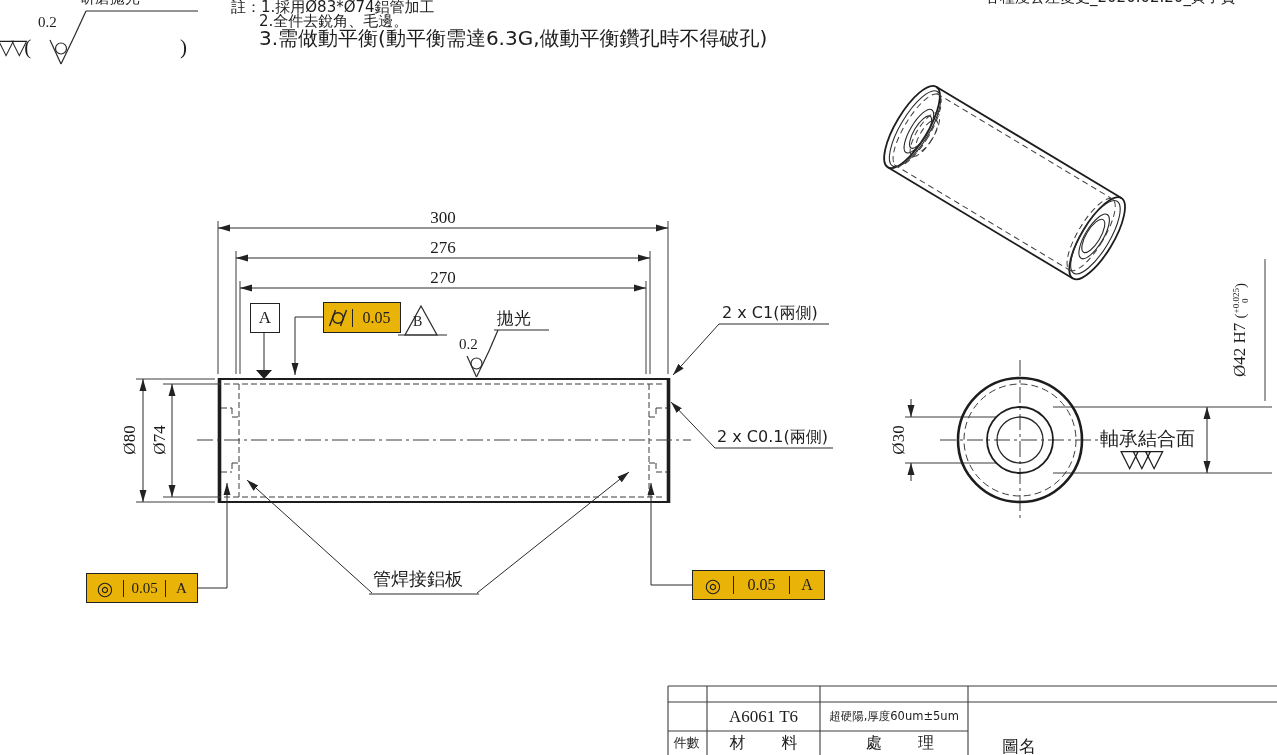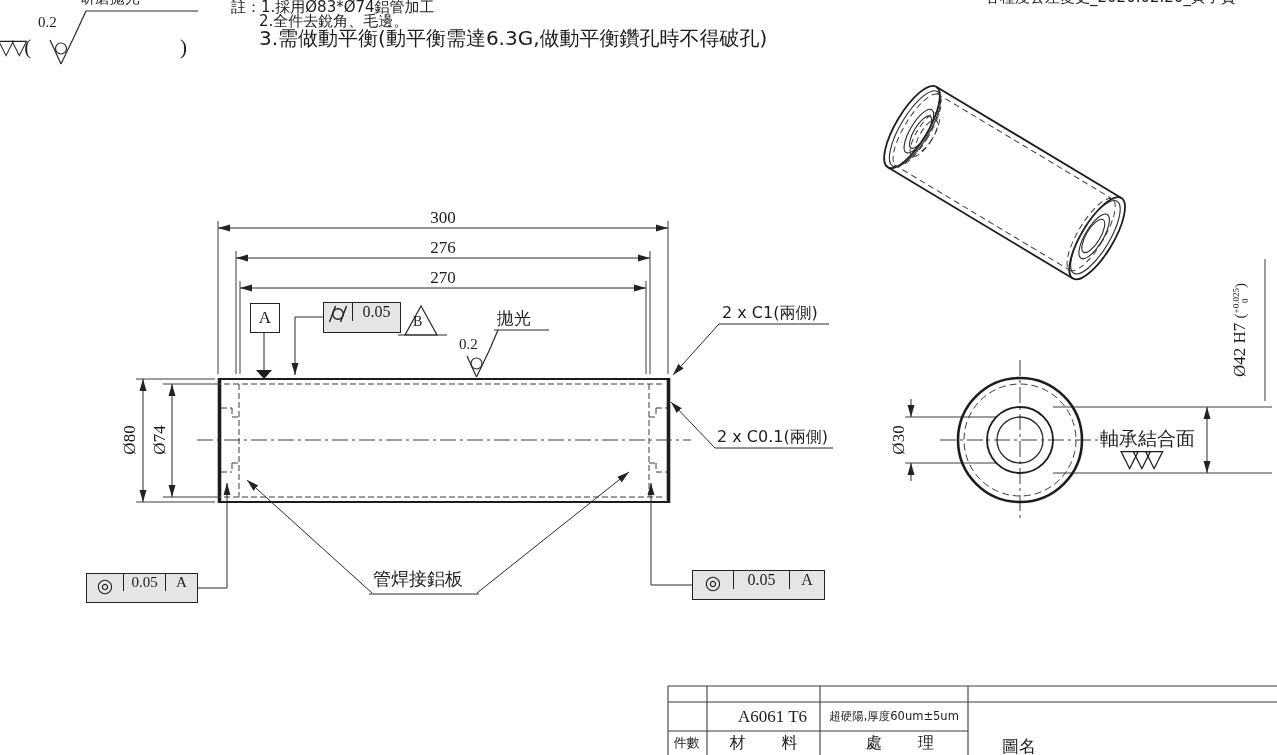--- a/index.html
+++ b/index.html
@@ -4,21 +4,21 @@
 <style>
   html,body{margin:0;padding:0;background:#fff;}
   #sheet{position:relative;width:1277px;height:755px;background:#ffffff;overflow:hidden;
          font-family:"Liberation Serif","DejaVu Serif",serif;color:#1d1d1d;}
   #linework{position:absolute;left:0;top:0;}
   .lbl{position:absolute;white-space:nowrap;line-height:1.05;}
   .c{text-align:center;}
   .rot{transform:rotate(-90deg);transform-origin:center center;}
   .cjk{font-family:"DejaVu Sans","Liberation Sans",sans-serif;}
   .serif{font-family:"Liberation Serif","DejaVu Serif",serif;}
-  .fcf{position:absolute;display:flex;align-items:flex-start;border:1.6px solid #222;background:#e5e5e5;box-sizing:border-box;}
+  .fcf{position:absolute;display:flex;align-items:center;border:1.6px solid #222;background:#eab308;box-sizing:border-box;}
   .fcf .cell{display:flex;align-items:center;justify-content:center;box-sizing:border-box;}
   .fcf .cell + .cell{border-left:1.6px solid #222;}
   .dbox{position:absolute;border:1.6px solid #222;box-sizing:border-box;display:flex;align-items:center;justify-content:center;background:#fff;}
   .tolstack{display:inline-flex;flex-direction:column;justify-content:center;font-size:9px;line-height:1.05;vertical-align:middle;}
   .tbcell{position:absolute;display:flex;align-items:center;justify-content:center;box-sizing:border-box;}
 </style>
 </head>
 <body>
 
 <div id="sheet">
@@ -241,20 +241,20 @@
     <span>Ø42 H7</span>
     <span style="font-size:15px;">(</span><span class="tolstack">
         <span>+0.025</span>
         <span>0</span>
       </span><span style="font-size:15px;">)</span>
   </div>
 
   <div class="lbl cjk" style="left:1100px;top:429px;font-size:19px;">軸承結合面</div>
   <div class="lbl" style="left:1120px;top:446px;font-size:25px;letter-spacing:-7px;font-family:'DejaVu Sans',sans-serif;">▽▽▽</div>
 
-  <div class="tbcell serif" style="left:707px;top:702px;width:113px;height:29px;font-size:17px;margin-left:9px;">A6061 T6</div>
+  <div class="tbcell serif" style="left:707px;top:702px;width:113px;height:29px;font-size:17px;">A6061 T6</div>
   <div class="tbcell cjk" style="left:820px;top:702px;width:148px;height:29px;font-size:11.5px;">超硬陽,厚度60um±5um</div>
   <div class="tbcell cjk" style="left:668px;top:731px;width:37px;height:24px;font-size:13px;">件數</div>
   <div class="tbcell cjk" style="left:707px;top:731px;width:113px;height:24px;font-size:16px;letter-spacing:10px;padding-left:10px;border-radius:6px;">材　料</div>
   <div class="tbcell cjk" style="left:820px;top:731px;width:148px;height:24px;font-size:16px;letter-spacing:10px;padding-left:22px;">處　理</div>
   <div class="lbl cjk" style="left:1002px;top:738px;font-size:17px;">圖名</div>
 
 </div>
 
 </body></html>

